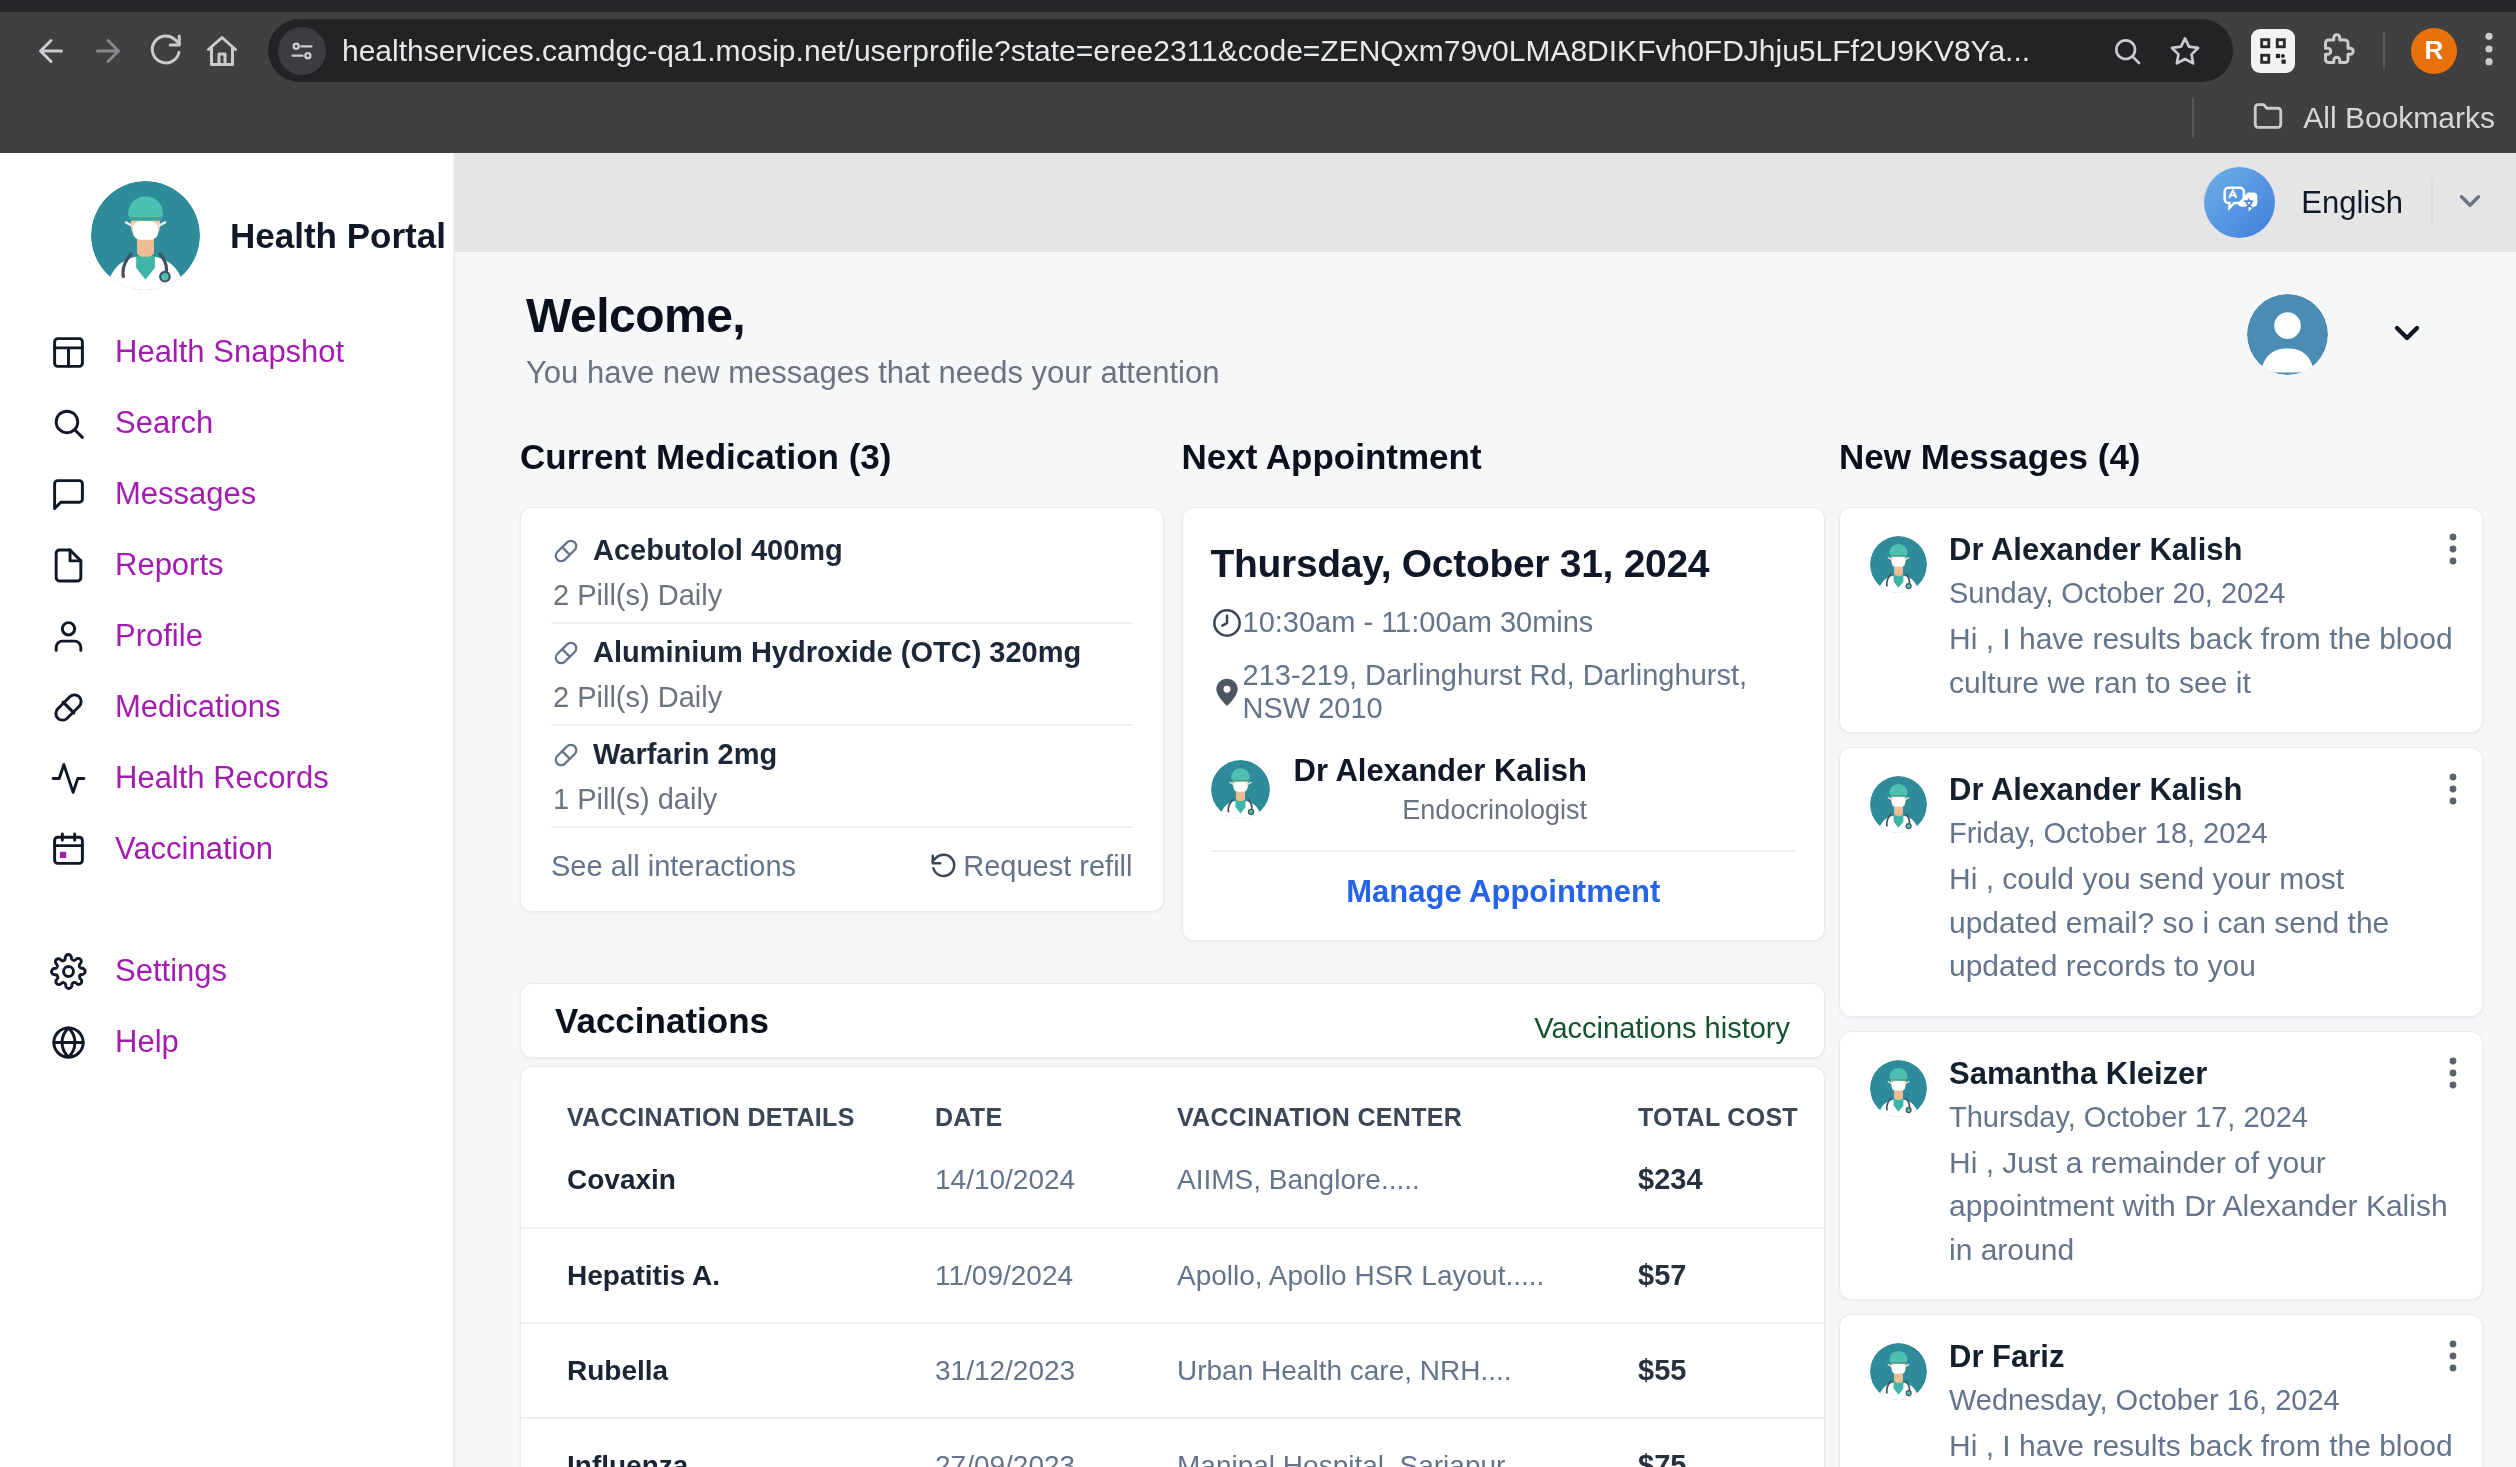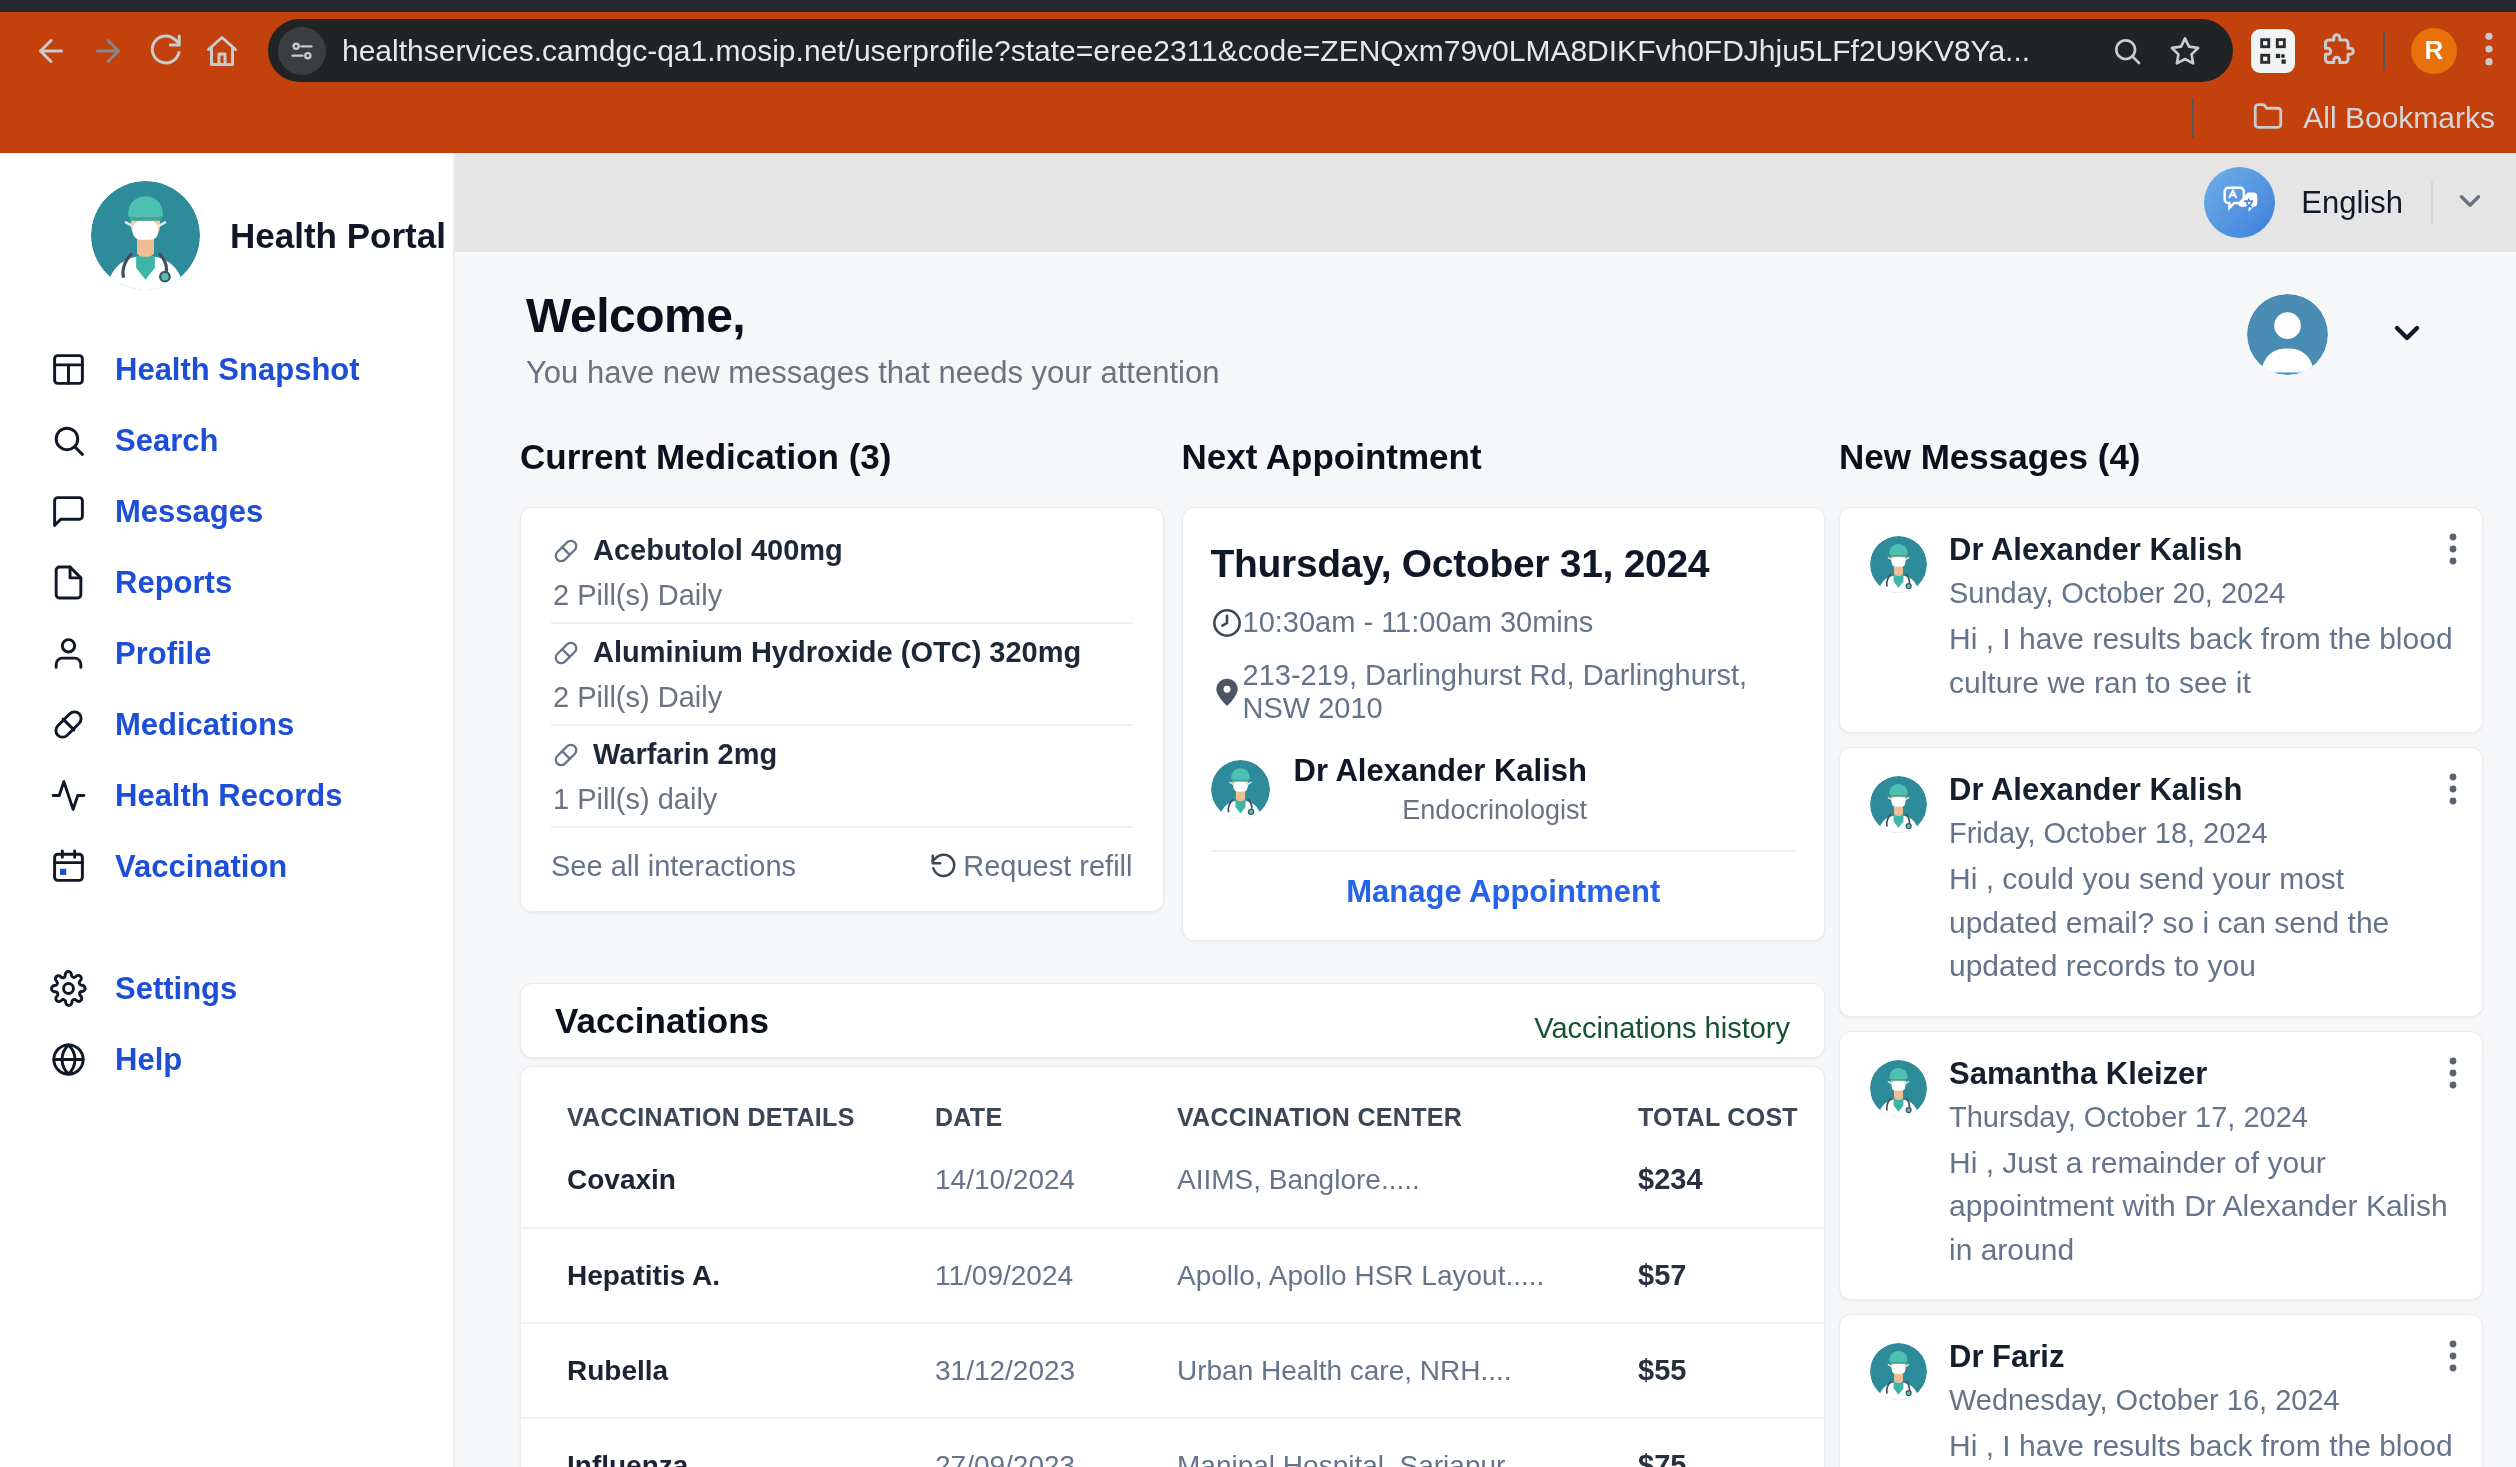--- a/index.html
+++ b/index.html
@@ -1,20 +1,20 @@
 <!DOCTYPE html>
 <html><head>
 <meta charset="utf-8">
 <style>
   html,body{margin:0;padding:0;background:#111;}
   *{box-sizing:border-box;}
   .browser{position:relative;width:2517px;height:1467px;overflow:hidden;background:#f6f7f9;font-family:"Liberation Sans",sans-serif;}
 
   
-  .chrome{position:absolute;top:0;left:0;right:0;height:153px;background:#c2410c;}
+  .chrome{position:absolute;top:0;left:0;right:0;height:153px;background:#404040;}
   .frame-edge{height:12px;background:#26272a;}
   .toolbar{display:flex;align-items:center;height:77px;padding:0 22px;}
   .nav-btn{width:57px;height:57px;display:flex;align-items:center;justify-content:center;border-radius:50%;flex:none;cursor:pointer;}
   .nav-btn svg{width:36px;height:36px;stroke:#c9cbce;stroke-width:2;fill:none;stroke-linecap:round;stroke-linejoin:round;}
   .nav-btn.dim svg{stroke:#85878a;}
   .omnibox{flex:1;min-width:0;height:63px;background:#212325;border-radius:34px;display:flex;align-items:center;padding:0 26px 0 10px;margin:0 18px;}
   .chip{width:48px;height:48px;border-radius:50%;background:#3b3d40;display:flex;align-items:center;justify-content:center;margin-right:16px;flex:none;cursor:pointer;}
   .chip svg{width:28px;height:28px;stroke:#c9cbce;stroke-width:2;fill:none;stroke-linecap:round;}
   .url{flex:1;min-width:0;color:#e6e8ea;font-size:30px;white-space:nowrap;overflow:hidden;}
   .pill-ic{width:44px;height:44px;display:flex;align-items:center;justify-content:center;margin-left:14px;flex:none;cursor:pointer;}
@@ -29,21 +29,21 @@
   .bm-sep{width:2px;height:40px;background:#55575a;margin-right:57px;}
   .bm-folder svg{width:34px;height:34px;stroke:#c9cbce;stroke-width:2;fill:none;stroke-linejoin:round;}
   .bm-label{color:#d4d6d8;font-size:30px;margin-left:18px;}
 
   
   .app{position:absolute;top:153px;left:0;right:0;bottom:0;display:flex;}
   .sidebar{width:455px;flex:none;background:#fff;border-right:2px solid #eceef1;display:flex;flex-direction:column;}
   .brand{display:flex;align-items:center;gap:30px;padding:28px 0 44px 91px;}
   .brand .doc-av{width:109px;height:109px;flex:none;}
   .brand-name{font-size:35px;font-weight:700;color:#101828;}
-  .nav-item{height:71px;display:flex;align-items:center;gap:28px;padding-left:50px;font-size:31px;font-weight:700;color:#1d4ed8;cursor:pointer;}
+  .nav-item{height:71px;display:flex;gap:28px;padding-left:50px;font-size:31px;font-weight:400;color:#a21caf;cursor:pointer;}
   .nav-item svg{width:37px;height:37px;stroke:#101828;stroke-width:1.9;fill:none;stroke-linecap:round;stroke-linejoin:round;flex:none;}
   .nav-footer{margin-top:auto;padding-bottom:372px;}
 
   .main{flex:1;min-width:0;display:flex;flex-direction:column;background:#f6f7f9;}
   .main-header{height:99px;background:#e5e5e5;display:flex;align-items:center;justify-content:flex-end;padding-right:30px;flex:none;}
   .lang{display:flex;align-items:center;cursor:pointer;}
   .lang-ic{width:71px;height:71px;border-radius:50%;background:linear-gradient(135deg,#6fb0e8,#3f7edb);display:flex;align-items:center;justify-content:center;}
   .lang-ic svg{width:46px;height:46px;}
   .lang-name{font-size:31px;color:#101828;margin:0 28px 0 26px;}
   .lang-div{width:2px;height:46px;background:#d7dade;}

